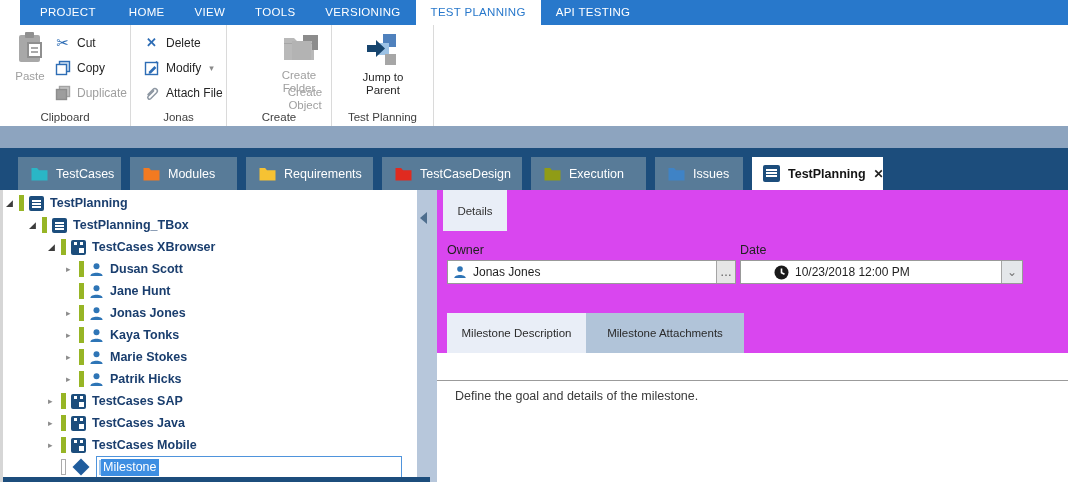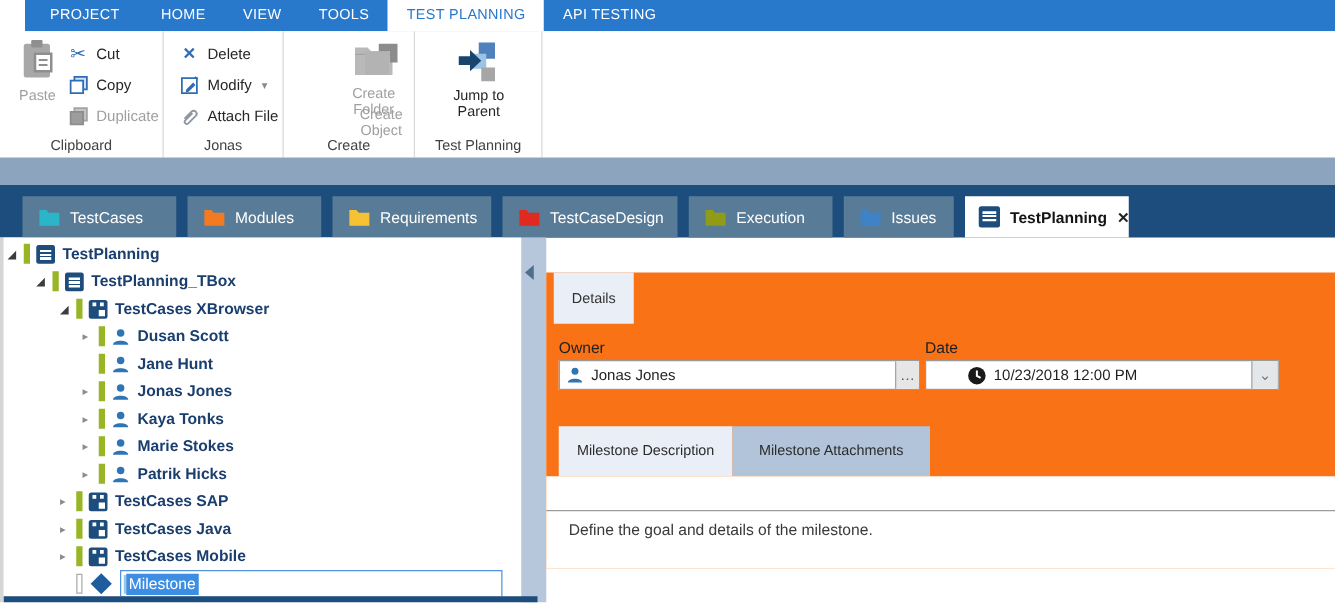--- a/index.html
+++ b/index.html
@@ -79,21 +79,21 @@
   .editcaret { width:2px; height:15px; background:#9cc6ef; }
   .selected-text { background:#3d8ee2; color:#fff; font-size:12.5px; padding:0 2px; line-height:17px; }
 
   
   .splitter { position:absolute; left:417px; top:0; width:20px; height:292px; background:#b7c7db; }
   .collapse-arrow { position:absolute; left:3px; top:22px; width:0; height:0;
                     border-top:6px solid transparent; border-bottom:6px solid transparent;
                     border-right:7px solid #4e6e8e; }
 
   
-  .rpanel { position:absolute; left:437px; top:0; width:631px; height:237px; background:#f97316;margin-top:28px; }
+  .rpanel { position:absolute; left:437px; top:0; width:631px; height:237px; background:#d946ef; }
   .details-tab { position:absolute; left:6px; top:0; width:64px; height:41px; background:#e9eef7;
                  display:flex; align-items:center; justify-content:center;
                  font-size:11.5px; color:#333; }
   .fieldlabel { position:absolute; font-size:12.5px; color:#222; }
   .owner-label { left:10px; top:53px; } .date-label { left:303px; top:53px; }
   .fieldbox { position:absolute; top:70px; height:24px; background:#fff;
               border:1px solid #999; display:flex; align-items:center; }
   .owner-box { left:10px; width:289px; } .date-box { left:303px; width:283px;padding-left:28px; }
   .fieldbox .ficon { margin-left:5px; flex:0 0 auto; display:flex; }
   .fieldbox .fvalue { margin-left:6px; font-size:12px; color:#1f1f1f; white-space:nowrap; }
@@ -115,20 +115,21 @@
   .desc-text { position:absolute; left:18px; top:36px; font-size:12.5px; color:#3a3a3a; }
 </style>
 </head>
 <body>
 
 <div class="menubar">
   <div class="menu-item first">PROJECT</div>
   <div class="menu-item">HOME</div>
   <div class="menu-item">VIEW</div>
   <div class="menu-item">TOOLS</div>
+  <div class="menu-item">VERSIONING</div>
   <div class="menu-item active">TEST PLANNING</div>
   <div class="menu-item">API TESTING</div>
 </div>
 
 <div class="ribbon">
 
   <div class="rgroup g-clipboard">
     <div class="bigbtn disabled" style="left:8px; width:44px;">
       <span>
         <svg width="27" height="33" viewBox="0 0 27 33">
@@ -232,21 +233,21 @@
     </div>
     <div class="rgroup-label">Test Planning</div>
   </div>
 
   <div class="rgroup" style="flex:1; border-right:none;"></div>
 </div>
 
 <div class="band"></div>
 
 <div class="tabstrip">
-  <div class="dtab" style="width:123px;text-align:center;">
+  <div class="dtab" style="width:103px;text-align:center;">
     <svg width="17" height="14" viewBox="0 0 17 14">
       <path d="M0.5 1 h5.6 l1.9 2.2 h8.5 v10.3 h-16 z" fill="#2ab6c6"></path>
       </svg>
     <span>TestCases</span>
   </div>
   <div class="dtab" style="width:107px;">
     <svg width="17" height="14" viewBox="0 0 17 14">
       <path d="M0.5 1 h5.6 l1.9 2.2 h8.5 v10.3 h-16 z" fill="#f27a21"></path>
       </svg>
     <span>Modules</span>

